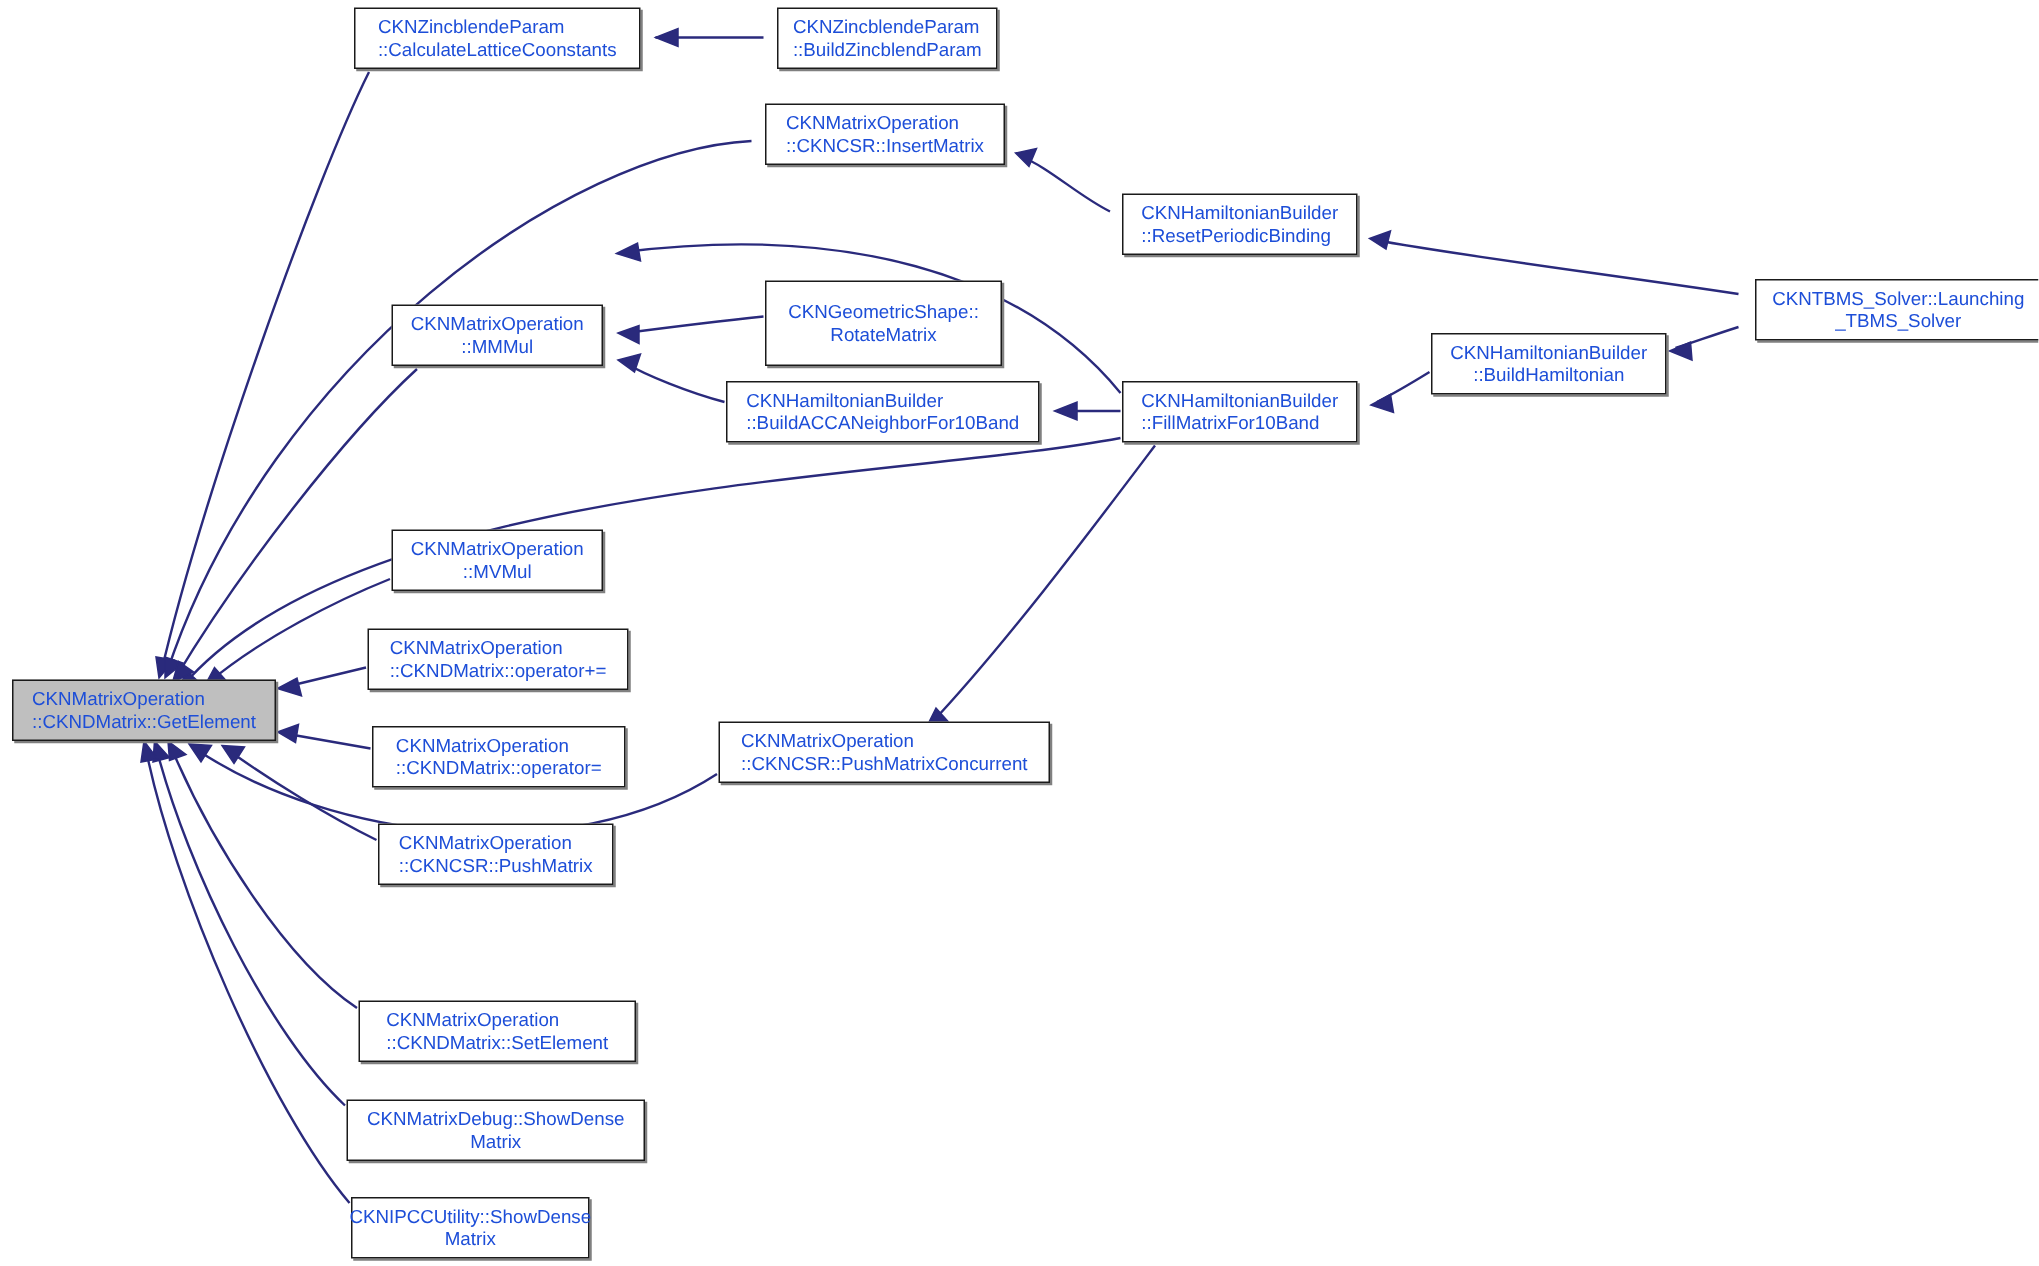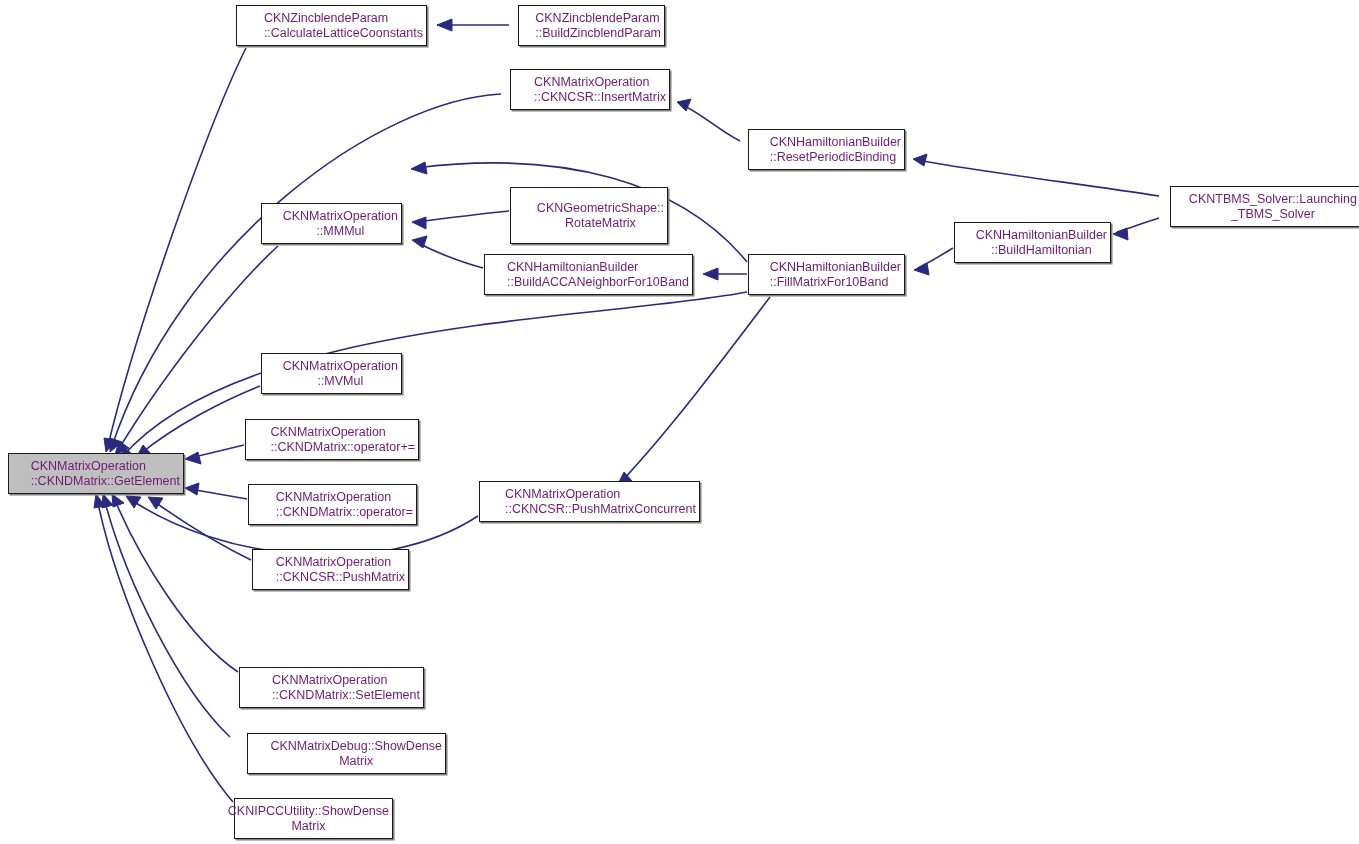--- a/index.html
+++ b/index.html
@@ -28,23 +28,23 @@
     stroke-width: 1.6;
   }
   .node {
     position: absolute;
     box-sizing: border-box;
     background: #ffffff;
     border: 1px solid #1a1a1a;
     box-shadow: 1.5px 1.5px 0 0 #808080;
     display: flex;
     align-items: center;
-    justify-content: flex-end;
+    justify-content: center;
     text-align: center;
-    color: #701a75;
+    color: #1d4ed8;
     line-height: 1.18;
     z-index: 3;
   }
   .node .node-label {
     display: block;
     white-space: pre-line;
     padding: 0 3px;
   }
   .node.highlight {
     background: #bfbfbf;
@@ -165,21 +165,21 @@
 ::CKNCSR::PushMatrixConcurrent</span>
       </div>
       <div class="node lbl-left" style="left: 252px; top: 549px; width: 157px; height: 41px; font-size: 12.5px;">
         <span class="node-label">CKNMatrixOperation
 ::CKNCSR::PushMatrix</span>
       </div>
       <div class="node lbl-left" style="left: 239px; top: 667px; width: 185px; height: 41px; font-size: 12.5px;">
         <span class="node-label">CKNMatrixOperation
 ::CKNDMatrix::SetElement</span>
       </div>
-      <div class="node" style="left: 231px; top: 733px; width: 199px; height: 41px; font-size: 12.5px; margin-left: 16px;">
+      <div class="node" style="left: 231px; top: 733px; width: 199px; height: 41px; font-size: 12.5px;">
         <span class="node-label">CKNMatrixDebug::ShowDense
 Matrix</span>
       </div>
       <div class="node" style="left: 234px; top: 798px; width: 159px; height: 41px; font-size: 12.5px;">
         <span class="node-label">CKNIPCCUtility::ShowDense
 Matrix</span>
       </div>
     </div>
 </div>
 

